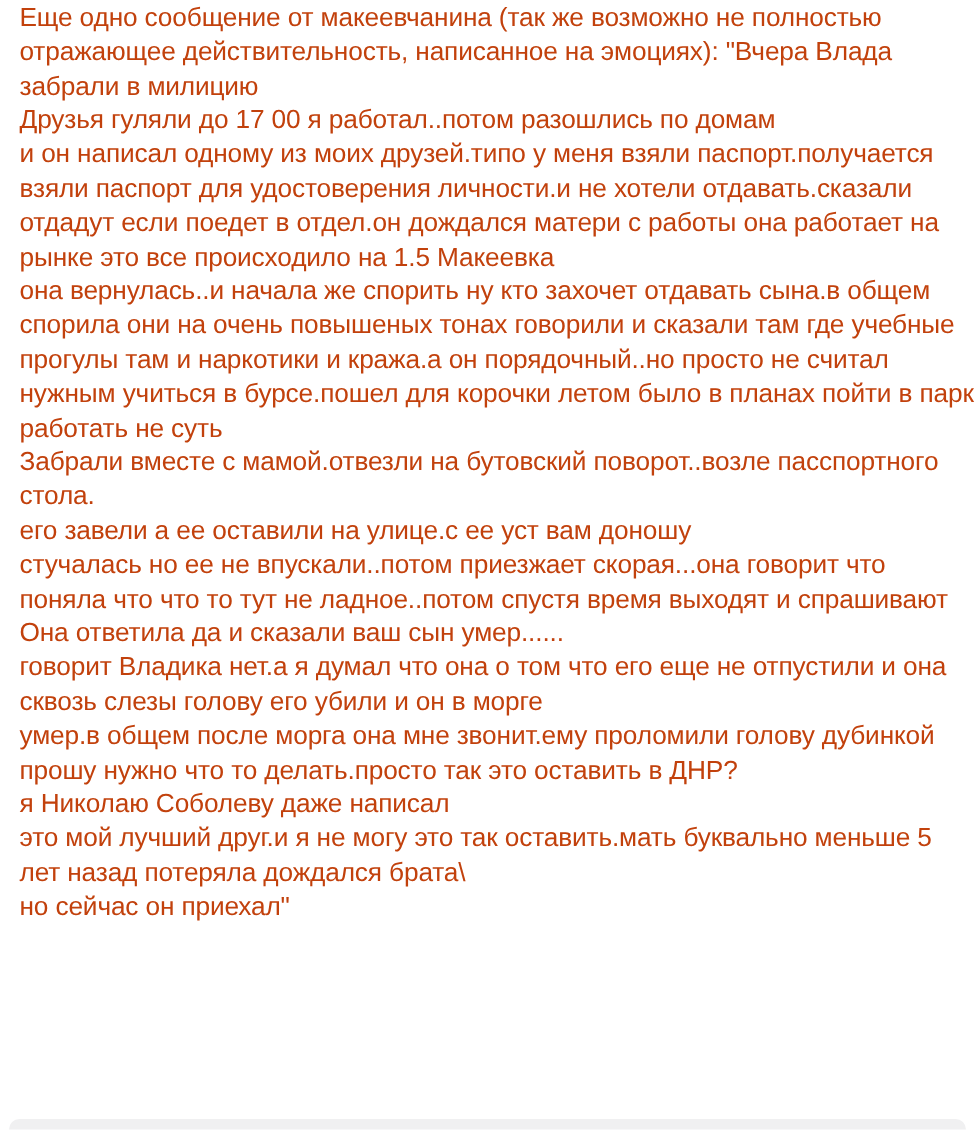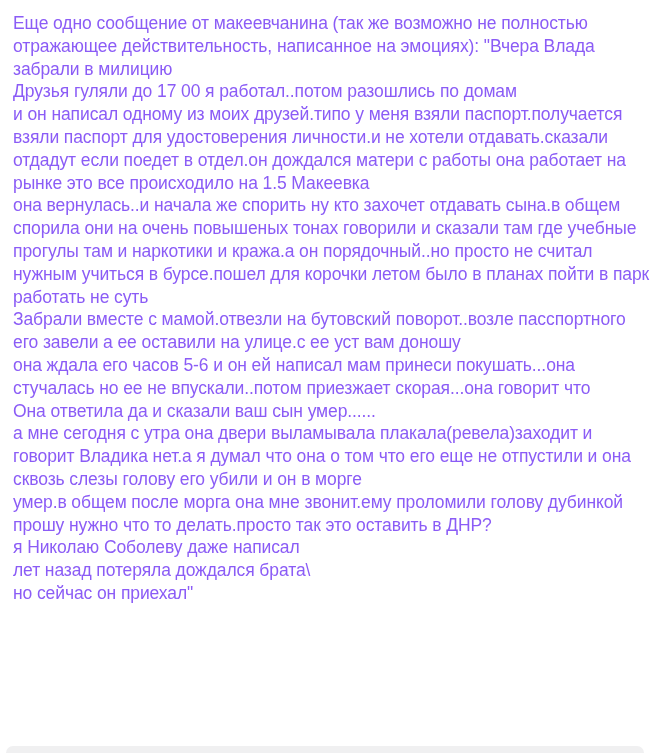--- a/index.html
+++ b/index.html
@@ -9,24 +9,24 @@
   }
   body {
     width: 650px;
     height: 753px;
     overflow: hidden;
     position: relative;
     font-family: "Liberation Sans", sans-serif;
   }
   .message-text {
     position: absolute;
-    top: 12px;
+    top: 0;
     left: 13px;
     right: 10px;
-    color: #8b5cf6;
+    color: #c2410c;
     font-size: 17.5px;
     line-height: 22.8px;
     letter-spacing: -0.1px;
     font-weight: 400;
   }
   .message-line {
     white-space: nowrap;
   }
   .attachment-edge {
     position: absolute;
@@ -49,27 +49,28 @@
   <div class="message-line">и он написал одному из моих друзей.типо у меня взяли паспорт.получается</div>
   <div class="message-line">взяли паспорт для удостоверения личности.и не хотели отдавать.сказали</div>
   <div class="message-line">отдадут если поедет в отдел.он дождался матери с работы она работает на</div>
   <div class="message-line">рынке это все происходило на 1.5 Макеевка</div>
   <div class="message-line">она вернулась..и начала же спорить ну кто захочет отдавать сына.в общем</div>
   <div class="message-line">спорила они на очень повышеных тонах говорили и сказали там где учебные</div>
   <div class="message-line">прогулы там и наркотики и кража.а он порядочный..но просто не считал</div>
   <div class="message-line">нужным учиться в бурсе.пошел для корочки летом было в планах пойти в парк</div>
   <div class="message-line">работать не суть</div>
   <div class="message-line">Забрали вместе с мамой.отвезли на бутовский поворот..возле пасспортного</div>
+  <div class="message-line">стола.</div>
   <div class="message-line">его завели а ее оставили на улице.с ее уст вам доношу</div>
-  <div class="message-line">она ждала его часов 5-6 и он ей написал мам принеси покушать...она</div>
   <div class="message-line">стучалась но ее не впускали..потом приезжает скорая...она говорит что</div>
+  <div class="message-line">поняла что что то тут не ладное..потом спустя время выходят и спрашивают</div>
   <div class="message-line">Она ответила да и сказали ваш сын умер......</div>
-  <div class="message-line">а мне сегодня с утра она двери выламывала плакала(ревела)заходит и</div>
   <div class="message-line">говорит Владика нет.а я думал что она о том что его еще не отпустили и она</div>
   <div class="message-line">сквозь слезы голову его убили и он в морге</div>
   <div class="message-line">умер.в общем после морга она мне звонит.ему проломили голову дубинкой</div>
   <div class="message-line">прошу нужно что то делать.просто так это оставить в ДНР?</div>
   <div class="message-line">я Николаю Соболеву даже написал</div>
+  <div class="message-line">это мой лучший друг.и я не могу это так оставить.мать буквально меньше 5</div>
   <div class="message-line">лет назад потеряла дождался брата\</div>
   <div class="message-line">но сейчас он приехал"</div>
 </div>
 
 <div class="attachment-edge"></div>
 
 </body></html>

